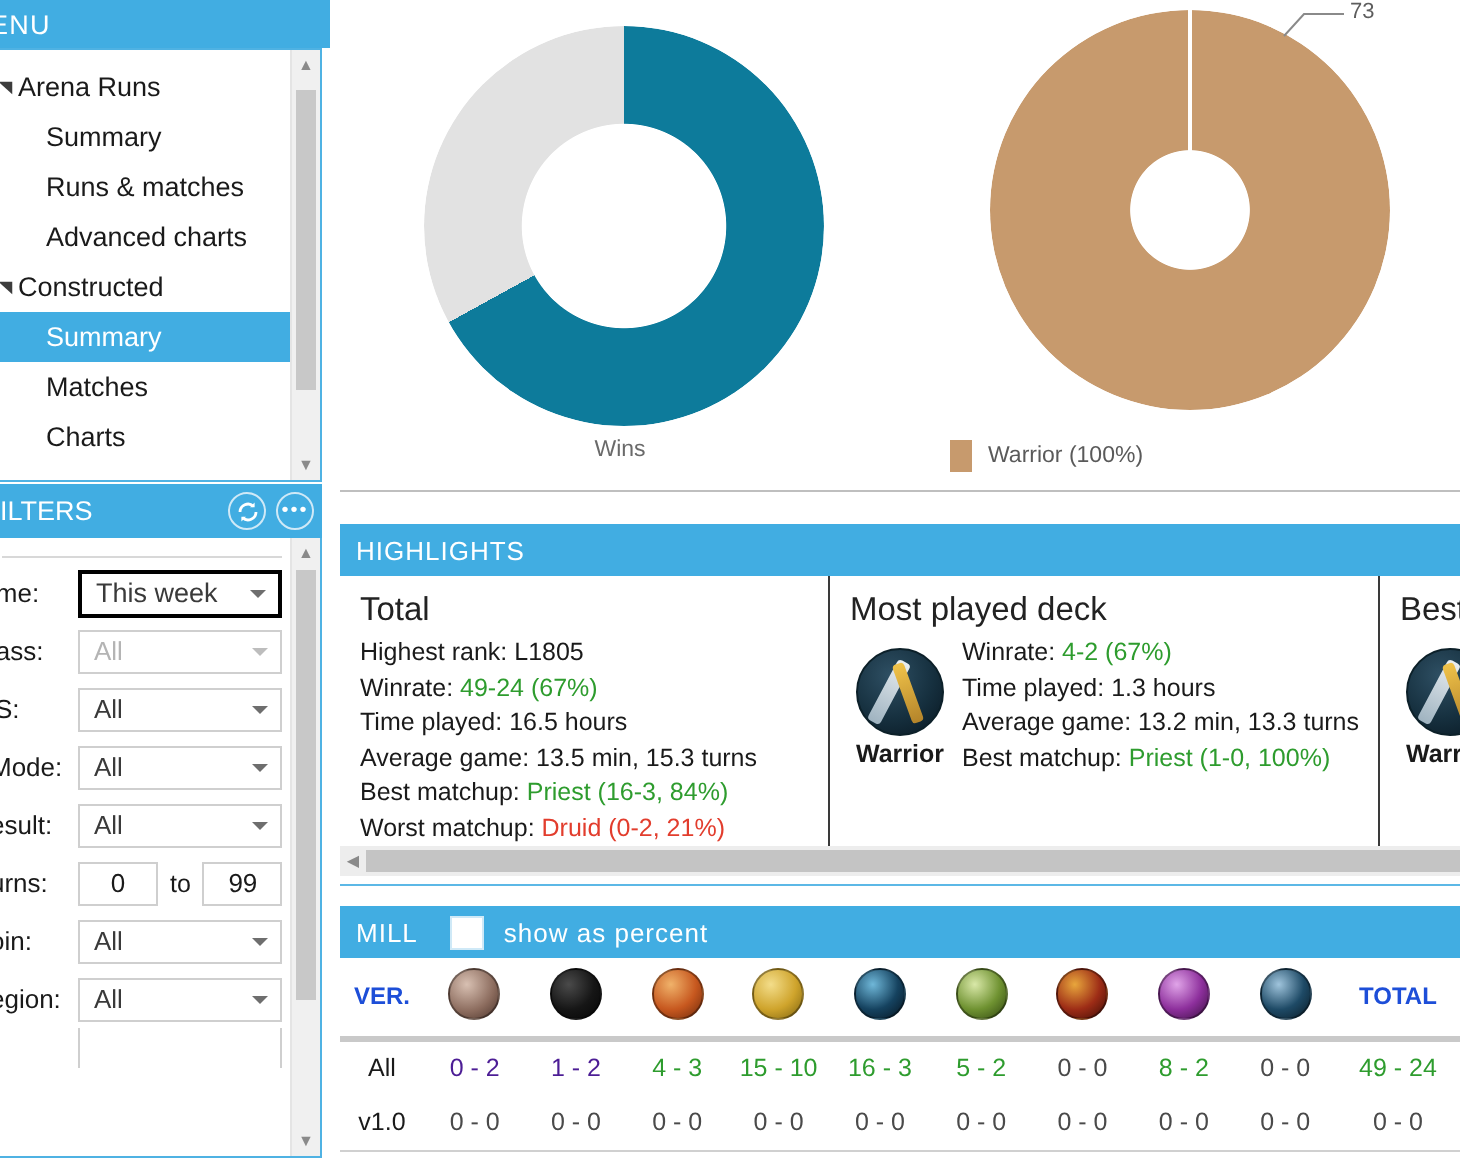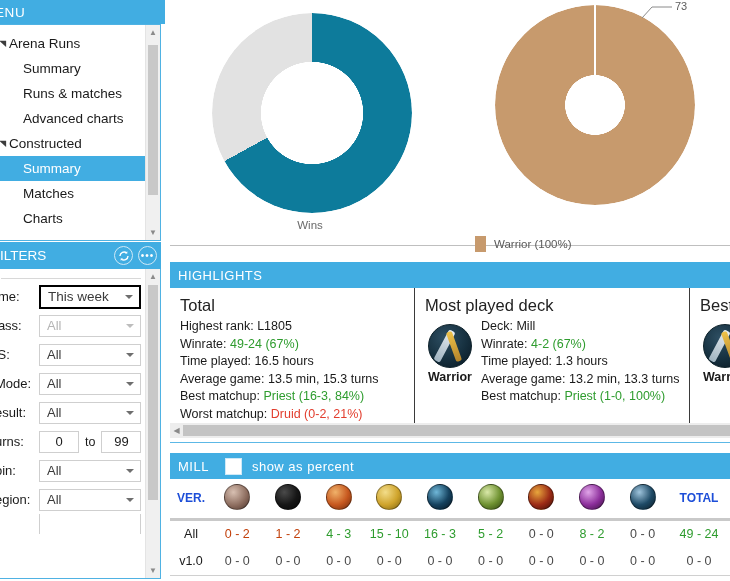--- a/index.html
+++ b/index.html
@@ -254,21 +254,21 @@
   table.mill th.total, table.mill td.total { width: 62px; }
   table.mill thead th { height: 40px; font-weight:bold; font-size:12px; color:#1d4ed8; }
   table.mill thead tr { border-bottom: 3px solid #c9c9c9; }
   table.mill tbody td { height: 28px; }
   table.mill tbody tr:last-child { border-bottom: 1px solid #d0d0d0; }
   .cls-icon {
     width:26px; height:26px; border-radius:50%; display:inline-block;
     border:1px solid rgba(0,0,0,.35);
   }
   .cell-green { color:#2e9c2e; }
-  .cell-red { color:#c2410c; }
+  .cell-red { color:#4c1d95; }
   .cell-grey { color:#4a4a4a; }
 </style>
 </head>
 <body>
 
 <div id="app">
 
   <div id="sidebar">
 
     <div class="panel-header" id="menu-header">
@@ -411,21 +411,21 @@
       </div>
 
       <div class="chart-cell" id="chart-class">
         <div class="donut-wrap" id="class-donut" style="left: 45px; top: 5px; width: 200px; height: 200px; border-radius: 50%; background: rgb(199, 154, 109); mask-image: radial-gradient(circle, transparent 0px, transparent 21%, rgb(0, 0, 0) 21.3%);">
             <div style="position: absolute; left: 99px; top: 0px; width: 2px; height: 100px; background: rgb(255, 255, 255);"></div>
           </div>
         <svg class="callout-line" style="position:absolute; left:190px; top:2px;" width="50" height="18" aria-hidden="true">
           <path d="M2 16 L12 5 L32 5" fill="none" stroke="#8a8a8a" stroke-width="1"></path>
         </svg>
         <div class="callout-num" style="left:225px; top:0px;">73</div>
-        <div class="legend" style="left:25px; top:236px;">
+        <div class="legend" style="left:25px; top:220px;">
           <span class="swatch" style="background: rgb(199, 154, 109);"></span>
           <span>Warrior (100%)</span>
         </div>
       </div>
     </div>
 
     <div id="highlights-header">
       <span>HIGHLIGHTS</span>
     </div>
 
@@ -448,21 +448,20 @@
             <div class="hl-title">Most played deck</div>
             <div class="hl-flex">
               <div class="hl-heroart">
                 <div class="hero-circle">
                   <span class="blade"></span>
                   <span class="blade2"></span>
                 </div>
                 <div class="hero-name">Warrior</div>
               </div>
               <div class="hl-lines">
-                <div><span class="lbl">Deck: </span><span class="">Mill</span></div>
                 <div><span class="lbl">Winrate: </span><span class="val-green">4-2 (67%)</span></div>
                 <div><span class="lbl">Time played: </span><span class="">1.3 hours</span></div>
                 <div><span class="lbl">Average game: </span><span class="">13.2 min, 13.3 turns</span></div>
                 <div><span class="lbl">Best matchup: </span><span class="val-green">Priest (1-0, 100%)</span></div>
               </div>
             </div>
           </div>
           <div class="hl-panel" id="hl-best">
             <div class="hl-title">Best deck</div>
             <div class="hl-flex">

